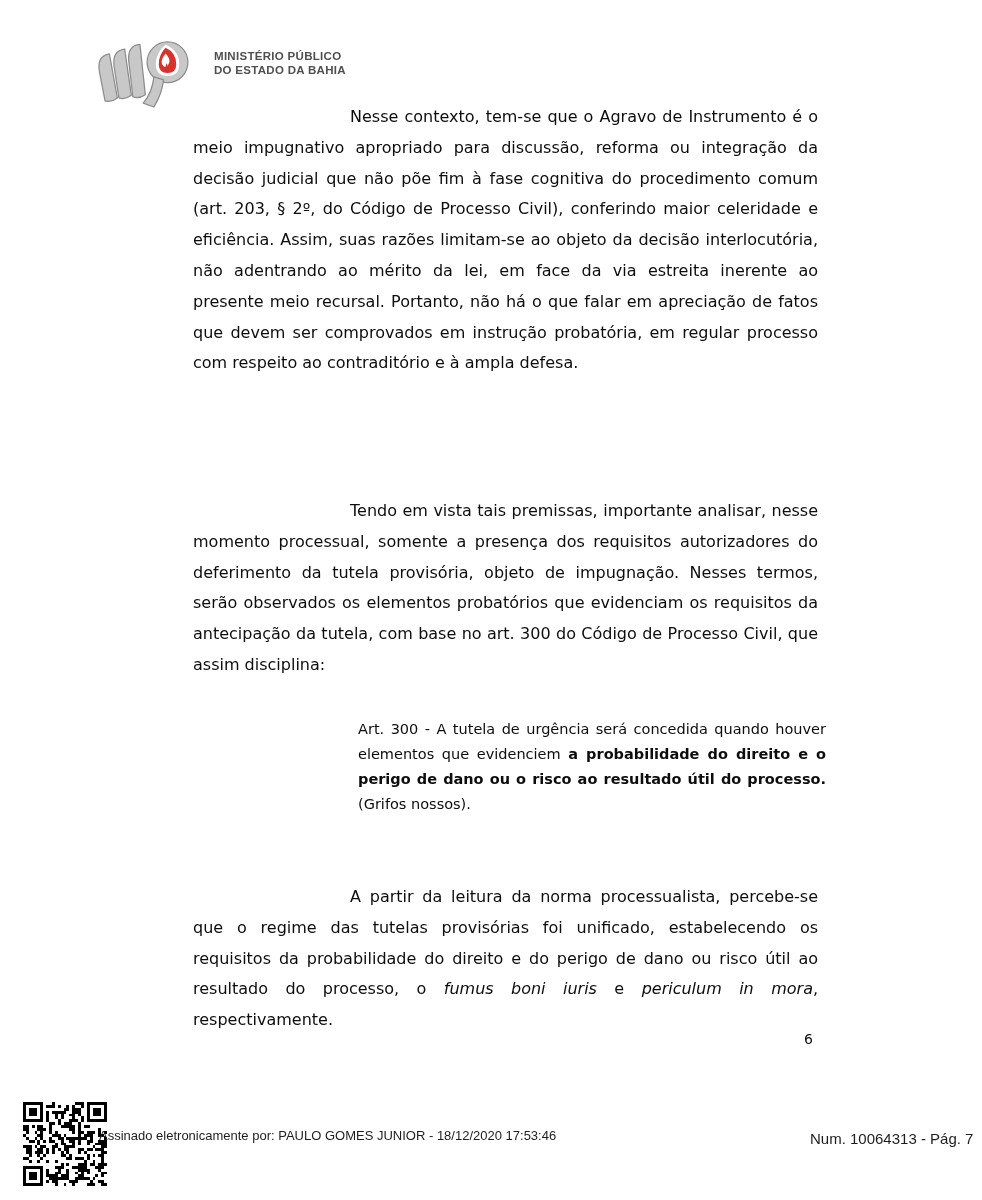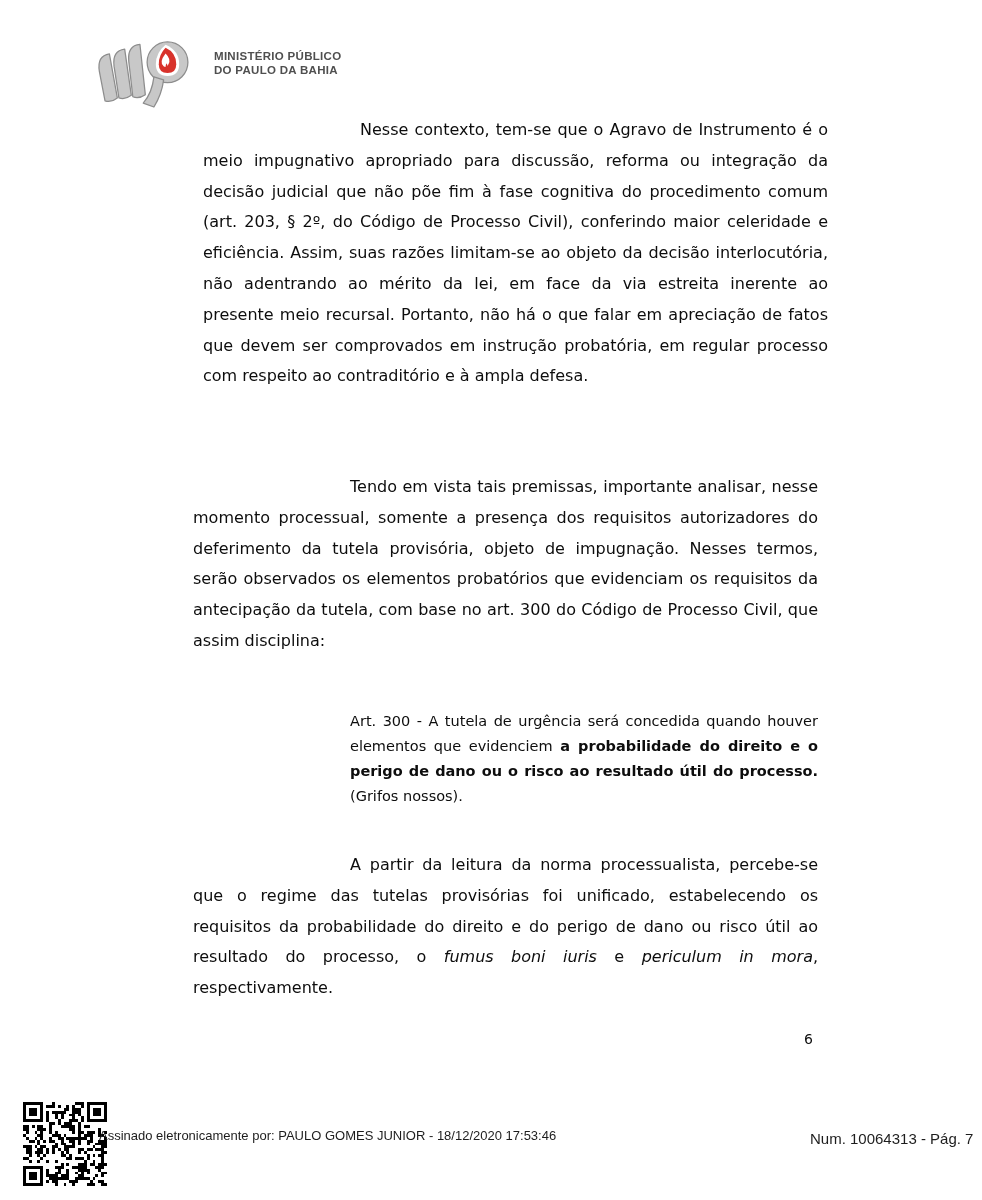--- a/index.html
+++ b/index.html
@@ -23,25 +23,25 @@
   }
   .logo-text span{display:block;}
 
   
   .para{
     position:absolute;left:193px;width:625px;margin:0;
     font-size:16px;line-height:30.8px;
     text-align:justify;text-indent:157px;
     color:#0d0d0d;
   }
-  .p1{top:115px;margin-left:10px;}
-  .p2{top:472px;}
-  .p3{top:850px;}
+  .p1{top:102px;}
+  .p2{top:496px;}
+  .p3{top:882px;}
   .quote{
-    position:absolute;left:350px;top:709px;width:468px;margin:0;
+    position:absolute;left:350px;top:709px;width:468px;margin:8px;
     font-size:14.5px;line-height:25px;
     text-align:justify;color:#0d0d0d;
   }
   .quote b{font-weight:bold;}
   .p3 i{font-style:italic;}
 
   .pagenum{
     position:absolute;left:804px;top:1031px;
     font-size:14px;color:#0d0d0d;
   }
@@ -75,21 +75,21 @@
         <circle cx="72" cy="23" r="21"></circle>
         <path d="M58,38 Q56,55 47,65 L58,69 Q66,56 68,41 Z"></path>
       </g>
       <path d="M70,5 Q84,11 84,25 Q84,37 72,37 Q60,37 60,25 Q60,13 70,5 Z" fill="#ffffff"></path>
       <path d="M70,8 Q81,13 81,25 Q81,34 72,34 Q63,34 63,25 Q63,15 70,8 Z" fill="#d8322b"></path>
       <path d="M70,14 Q76,20 73,25 Q71,29 68,27 Q63,23 70,14 Z" fill="#ffffff"></path>
       <path d="M71,24 Q73,27 71,30 Q69,28 71,24 Z" fill="#d8322b"></path>
     </svg>
     <div class="logo-text">
       <span>MINISTÉRIO PÚBLICO</span>
-      <span>DO PAULO DA BAHIA</span>
+      <span>DO ESTADO DA BAHIA</span>
     </div>
   </div>
 
   <p class="para p1">Nesse contexto, tem-se que o Agravo de Instrumento é o meio impugnativo apropriado para discussão, reforma ou integração da decisão judicial que não põe fim à fase cognitiva do procedimento comum (art. 203, § 2º, do Código de Processo Civil), conferindo maior celeridade e eficiência. Assim, suas razões limitam-se ao objeto da decisão interlocutória, não adentrando ao mérito da lei, em face da via estreita inerente ao presente meio recursal. Portanto, não há o que falar em apreciação de fatos que devem ser comprovados em instrução probatória, em regular processo com respeito ao contraditório e à ampla defesa.</p>
 
   <p class="para p2">Tendo em vista tais premissas, importante analisar, nesse momento processual, somente a presença dos requisitos autorizadores do deferimento da tutela provisória, objeto de impugnação. Nesses termos, serão observados os elementos probatórios que evidenciam os requisitos da antecipação da tutela, com base no art. 300 do Código de Processo Civil, que assim disciplina:</p>
 
   <p class="quote"><span>Art. 300 - A tutela de urgência será concedida quando houver elementos que evidenciem </span><b>a probabilidade do direito e o perigo de dano ou o risco ao resultado útil do processo.</b><span> (Grifos nossos).</span></p>
 
   <p class="para p3"><span>A partir da leitura da norma processualista, percebe-se que o regime das tutelas provisórias foi unificado, estabelecendo os requisitos da probabilidade do direito e do perigo de dano ou risco útil ao resultado do processo, o </span><i>fumus boni iuris</i><span> e </span><i>periculum in mora</i><span>, respectivamente.</span></p>

